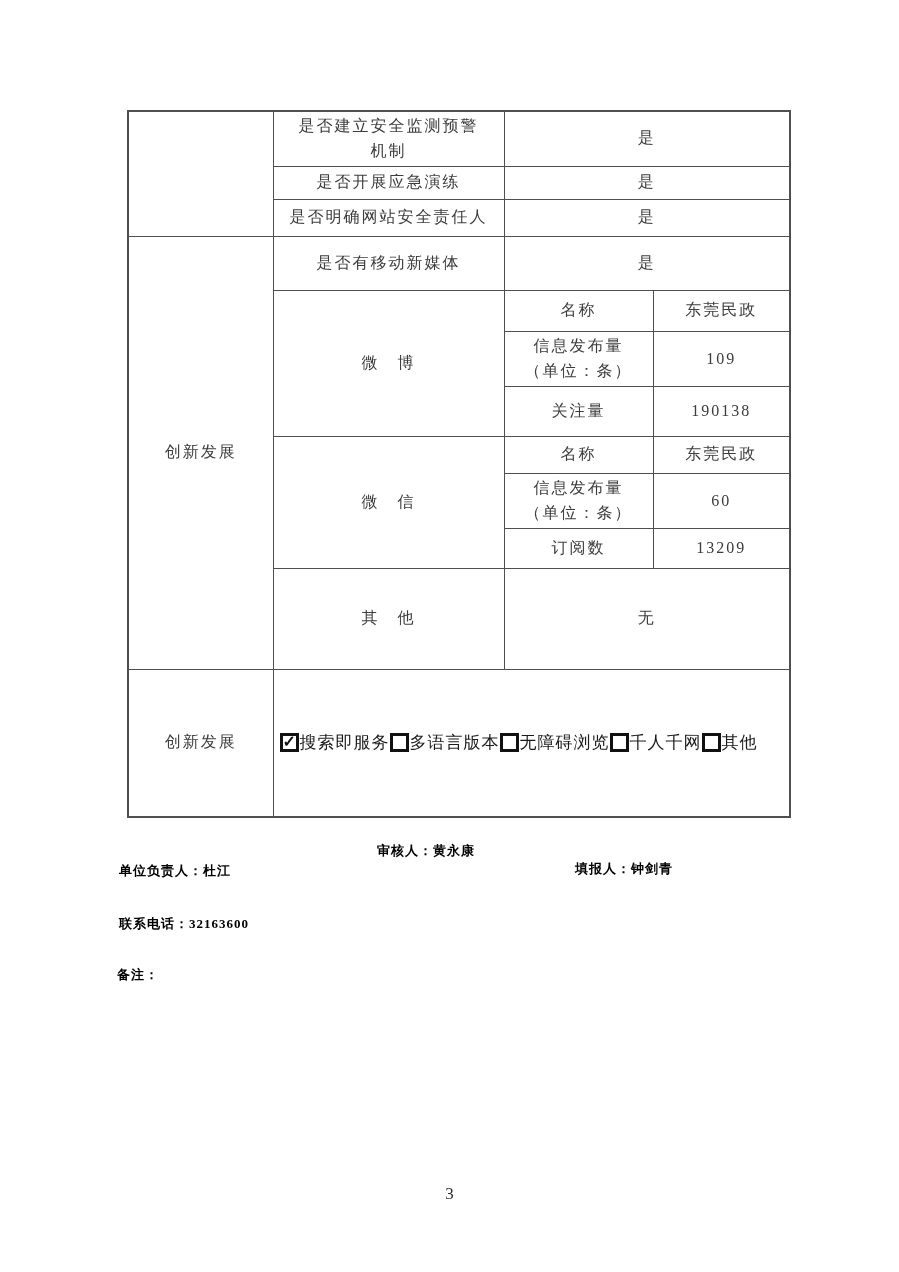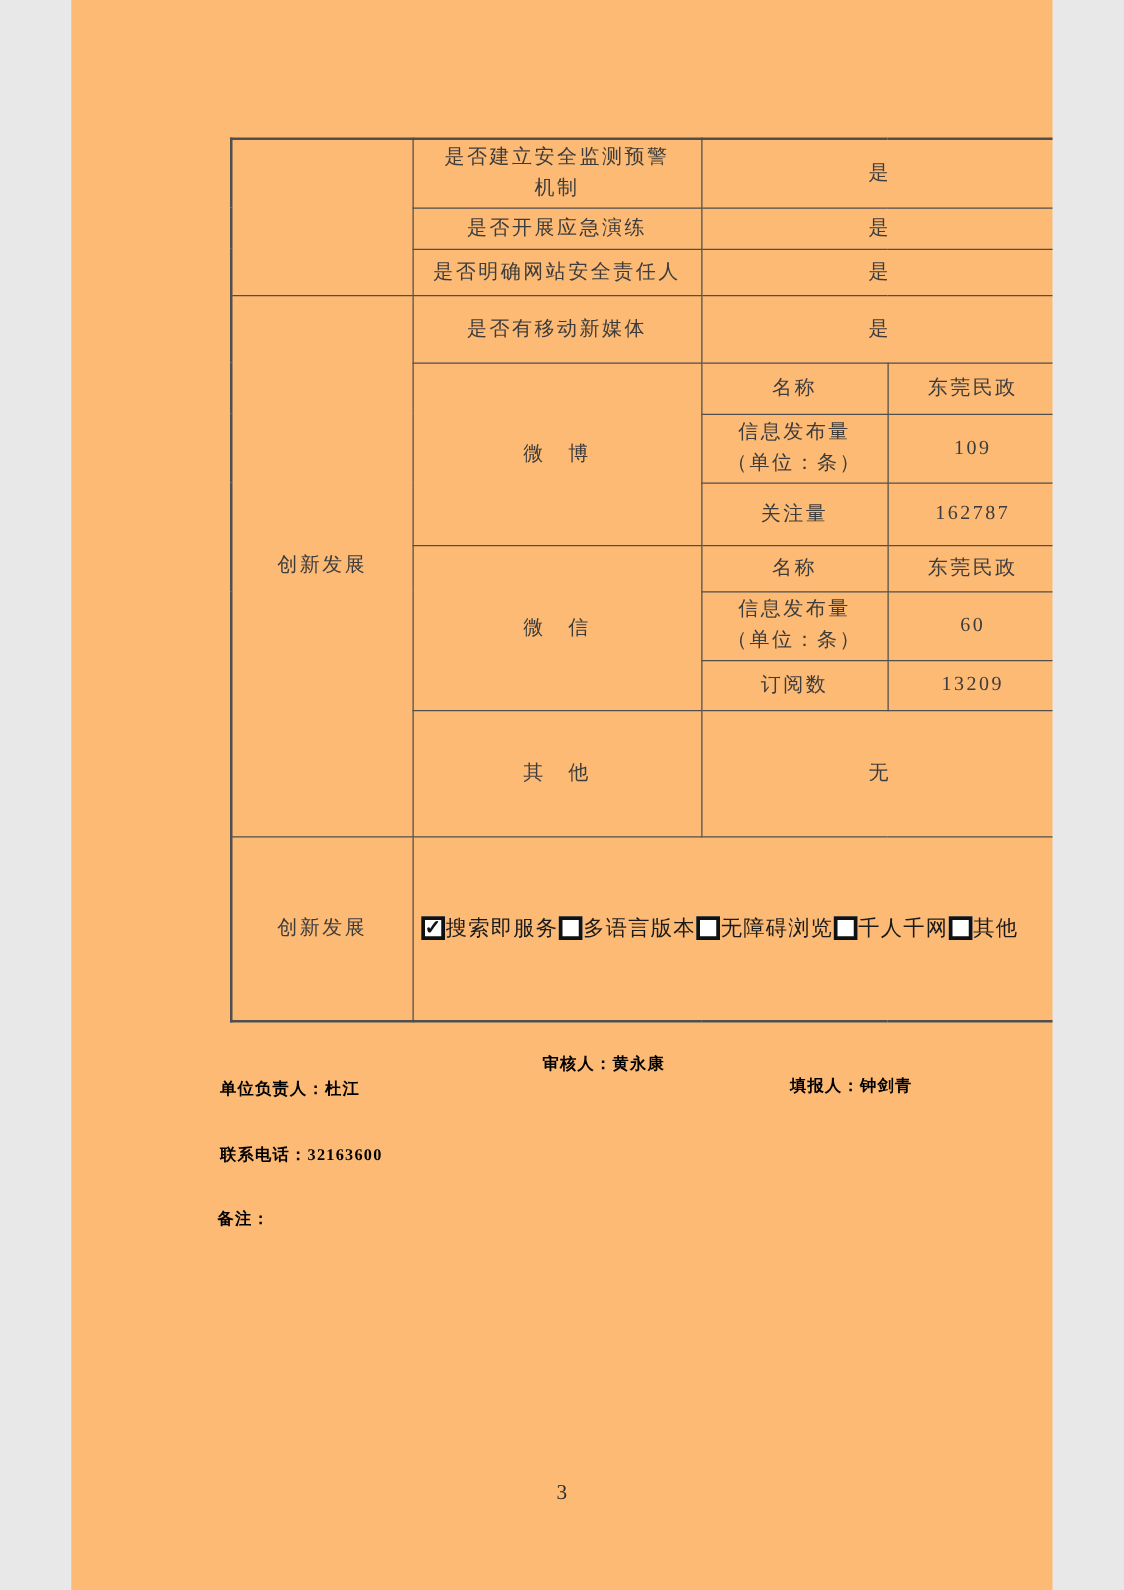--- a/index.html
+++ b/index.html
@@ -1,20 +1,20 @@
 <!DOCTYPE html>
 <html><head>
 <meta charset="utf-8">
 <style>
   html,body{margin:0;padding:0;background:#e8e8e8;}
   .page{
     position:relative;
-    width:785px;height:1272px;
+    width:899px;height:1272px;
     margin:0 auto;
-    background:#fdba74;
+    background:#ffffff;
     font-family:"Liberation Serif","DejaVu Serif",serif;
     color:#3c3c3c;
     overflow:hidden;
   }
   table.doc-table{
     position:absolute;left:127px;top:110px;
     width:662px;
     border-collapse:collapse;
     table-layout:fixed;
     border:2px solid #4f4f4f;
@@ -112,21 +112,21 @@
         <td>名称</td>
         <td>东莞民政</td>
       </tr>
       <tr class="r6">
         <td class="preline">信息发布量
 （单位：条）</td>
         <td>109</td>
       </tr>
       <tr class="r7">
         <td>关注量</td>
-        <td>162787</td>
+        <td>190138</td>
       </tr>
       <tr class="r8">
         <td rowspan="3">微　信</td>
         <td>名称</td>
         <td>东莞民政</td>
       </tr>
       <tr class="r9">
         <td class="preline">信息发布量
 （单位：条）</td>
         <td>60</td>

